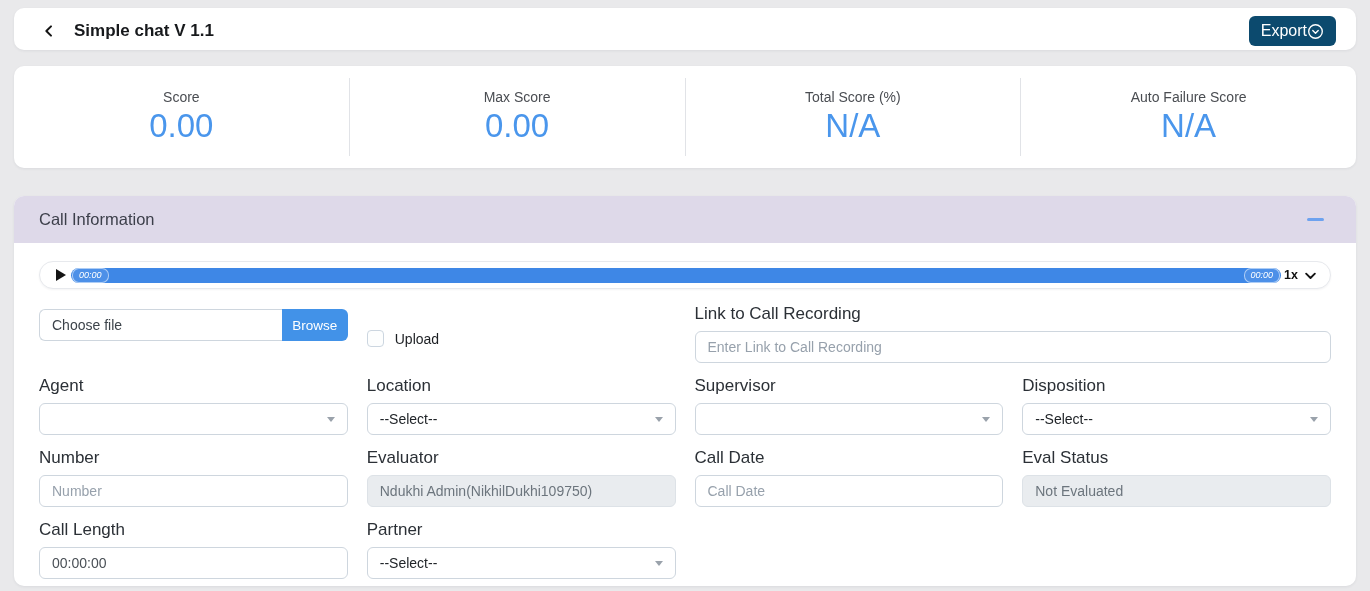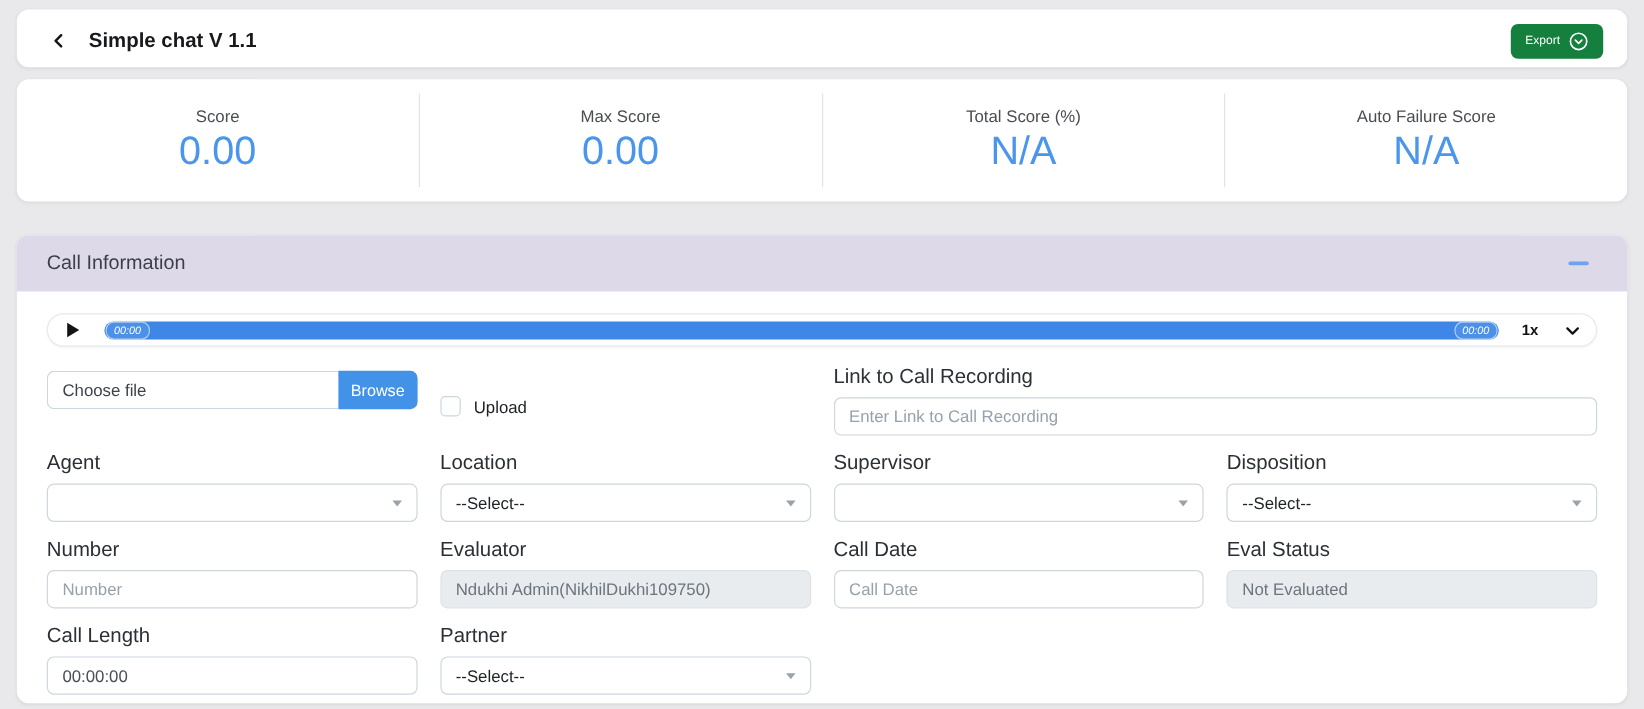--- a/index.html
+++ b/index.html
@@ -14,27 +14,27 @@
   .card {
     position: absolute;
     left: 14px;
     width: 1342px;
     background: #ffffff;
     border-radius: 10px;
     box-shadow: 0 1px 3px rgba(30,40,60,0.07);
   }
 
   
-  .topbar { top: 8px; height: 48px; display: flex; align-items: center; padding: 4px 20px 0 22px; }
+  .topbar { top: 8px; height: 42px; display: flex; align-items: center; padding: 4px 20px 0 22px; }
   .back-btn { width: 26px; height: 26px; display: flex; align-items: center; justify-content: center; cursor: pointer; }
   .topbar-title { font-size: 17px; font-weight: 700; margin-left: 12px; color: #17191c; }
   .export-btn {
-    margin-left: auto; display: flex; align-items: center; gap: 7px;
-    background: #15803d; color: #fff; border: none; border-radius: 6px;
-    padding: 6px 12px; font-size: 10px; font-family: inherit; cursor: pointer;
+    margin-left: auto; display: flex; align-items: center; 
+    background: #0c4a6e; color: #fff; border: none; border-radius: 6px;
+    padding: 6px 12px; font-size: 16px; font-family: inherit; cursor: pointer;
   }
 
   
   .scorebar { top: 66px; height: 102px; display: flex; align-items: center; }
   .score-col { flex: 1; display: flex; flex-direction: column; align-items: center; justify-content: center; gap: 2px; }
   .score-divider { width: 1px; height: 78px; background: #e1e3e7; }
   .score-label { font-size: 14px; color: #4a4d52; }
   .score-value { font-size: 33px; color: #4a96ec; line-height: 1.15; }
 
   
@@ -45,21 +45,21 @@
   }
   .section-title { font-size: 16.5px; color: #3c3f4a; }
   .collapse-btn { margin-left: auto; background: none; border: none; cursor: pointer; padding: 6px 2px; display: flex; }
   .minus-shape { width: 17px; height: 3px; background: #6da2ef; border-radius: 2px; display: block; }
   .section-body { padding: 18px 25px 0 25px; }
 
   
   .audio-player {
     height: 28px; border: 1px solid #e7e9ed; border-radius: 14px;
     box-shadow: 0 1px 2px rgba(30,40,60,0.05);
-    display: flex; align-items: center; gap: 19px; padding: 0 10px 0 14px;
+    display: flex; align-items: center; gap: 3px; padding: 0 10px 0 14px;
     margin-bottom: 15px; background: #fff;
   }
   .play-btn { background: none; border: none; cursor: pointer; display: flex; padding: 2px; }
   .play-triangle { width: 0; height: 0; border-left: 10px solid #141414; border-top: 6px solid transparent; border-bottom: 6px solid transparent; display: block; }
   .progress-track {
     flex: 1; height: 15px; border-radius: 8px; background: #3e87e6;
     display: flex; align-items: center; justify-content: space-between; padding: 0 1px;
     cursor: pointer;
   }
   .time-pill {

